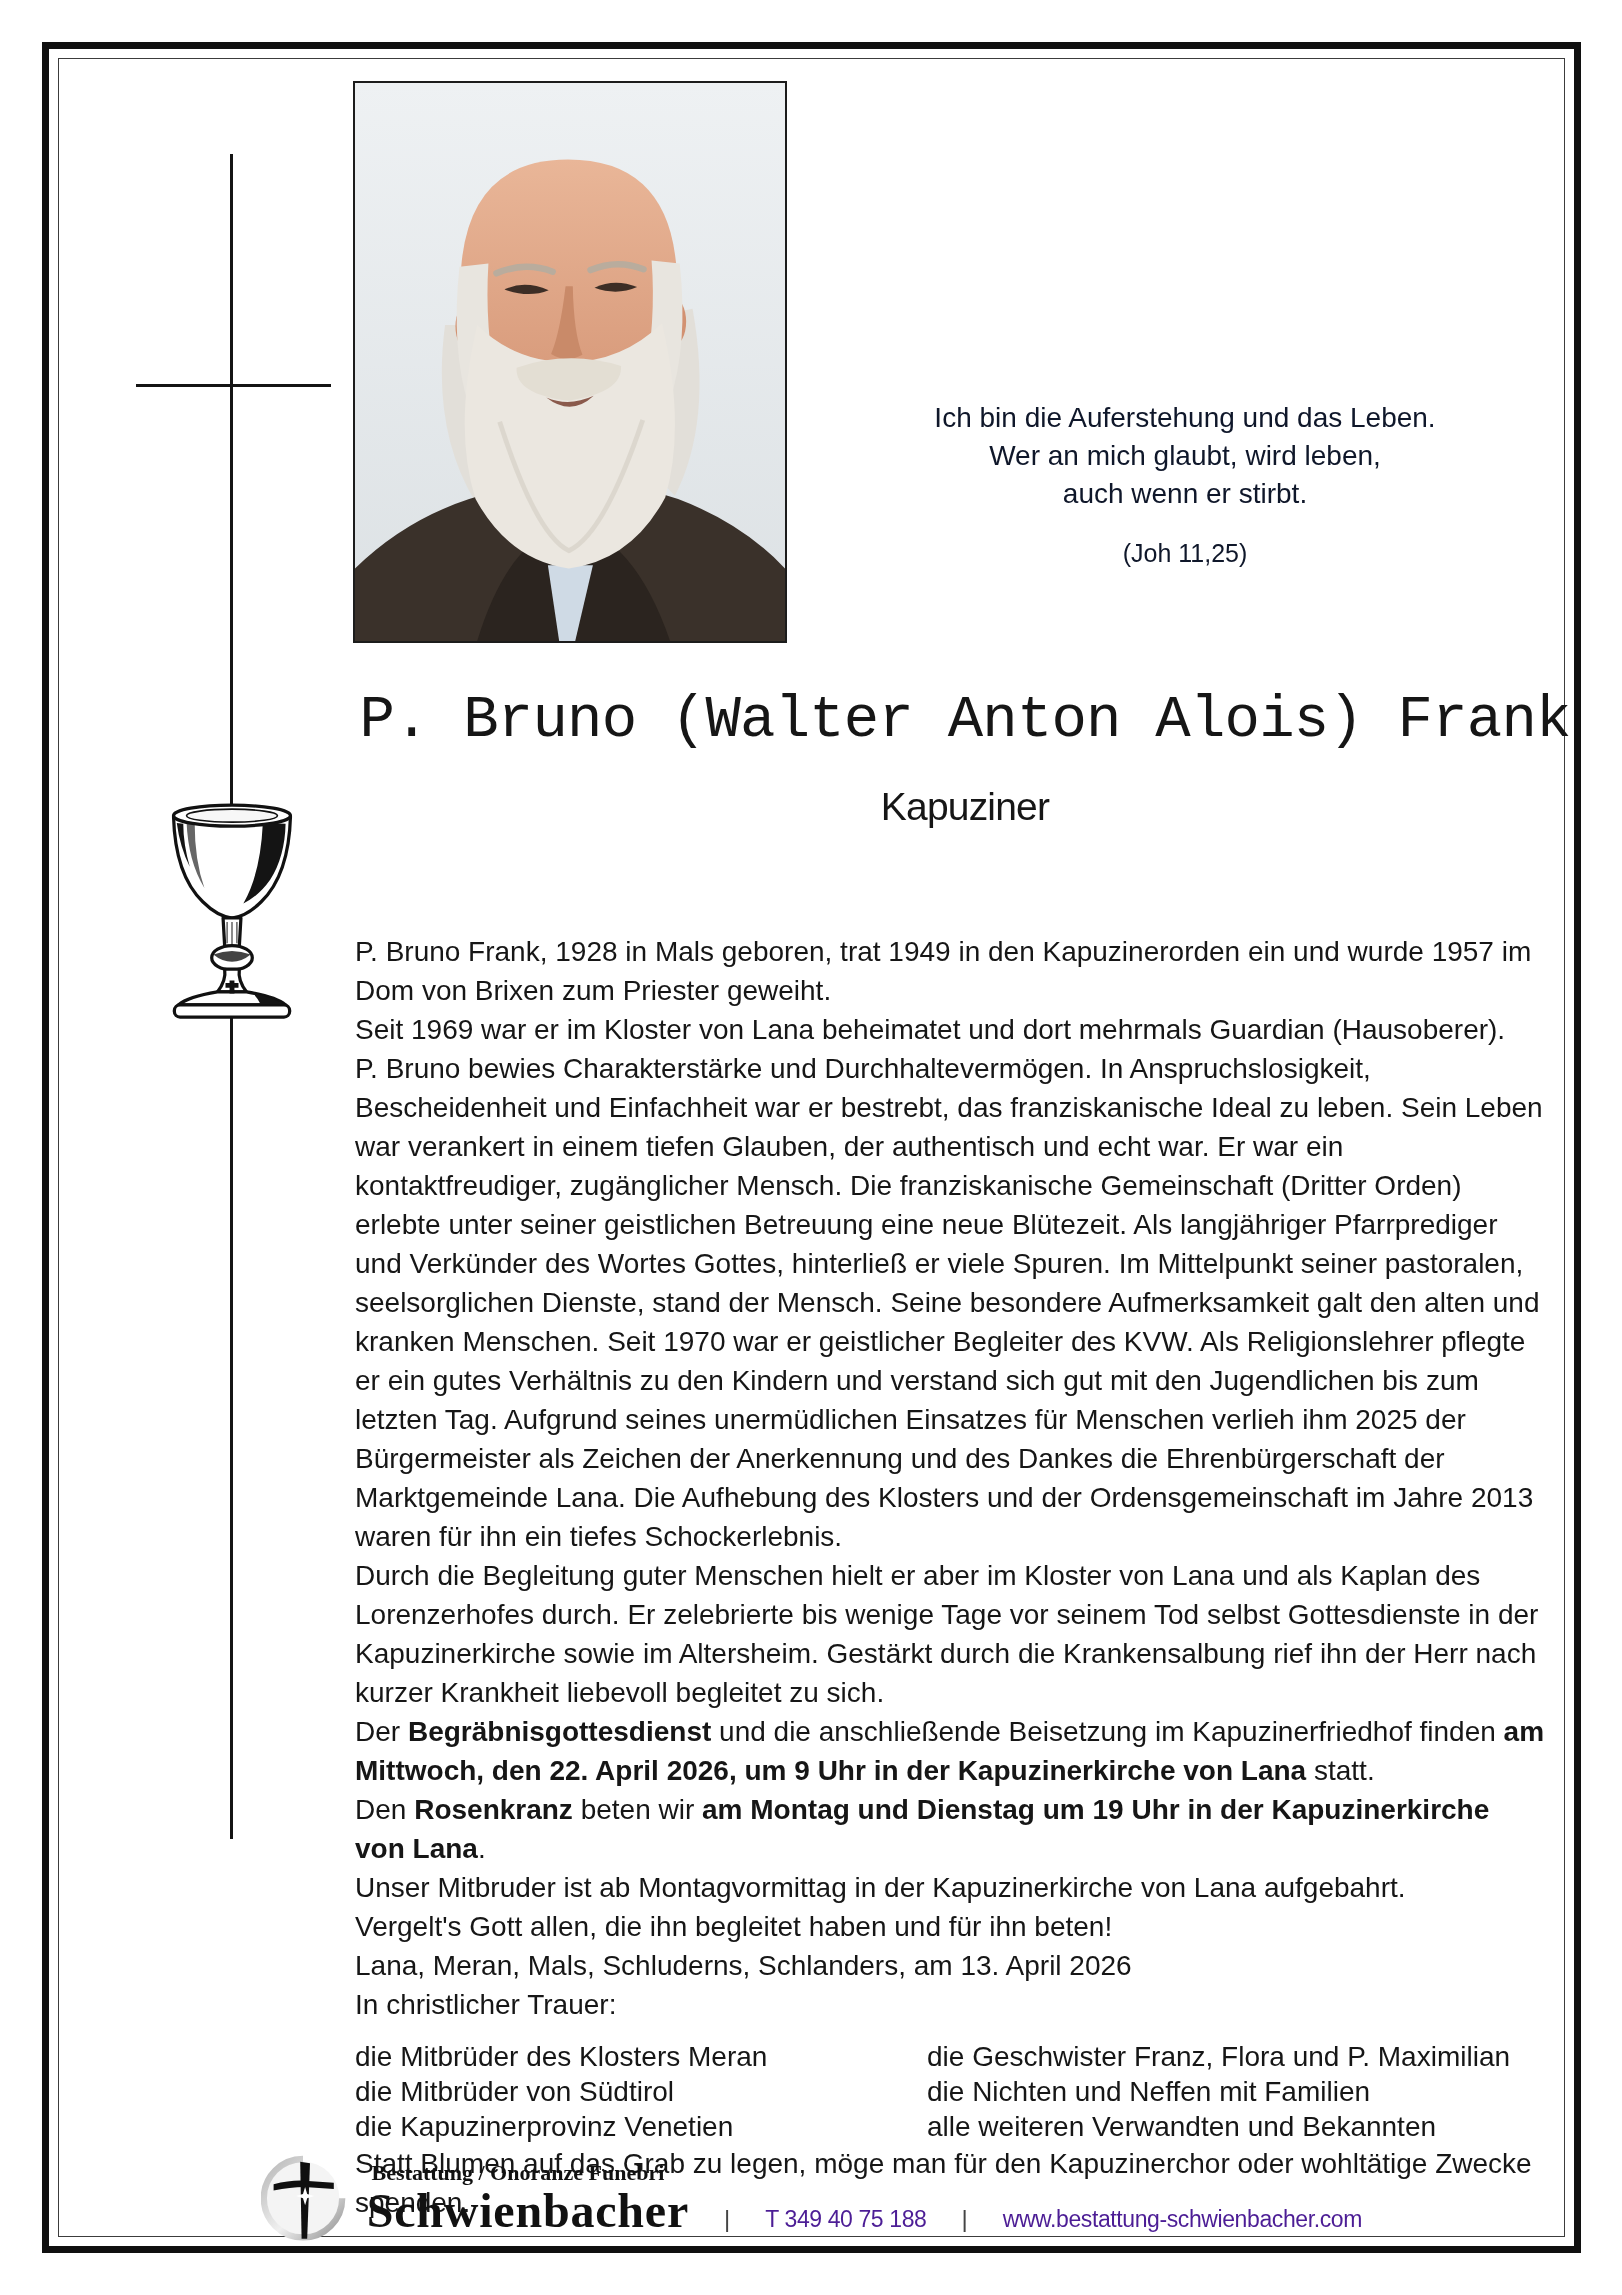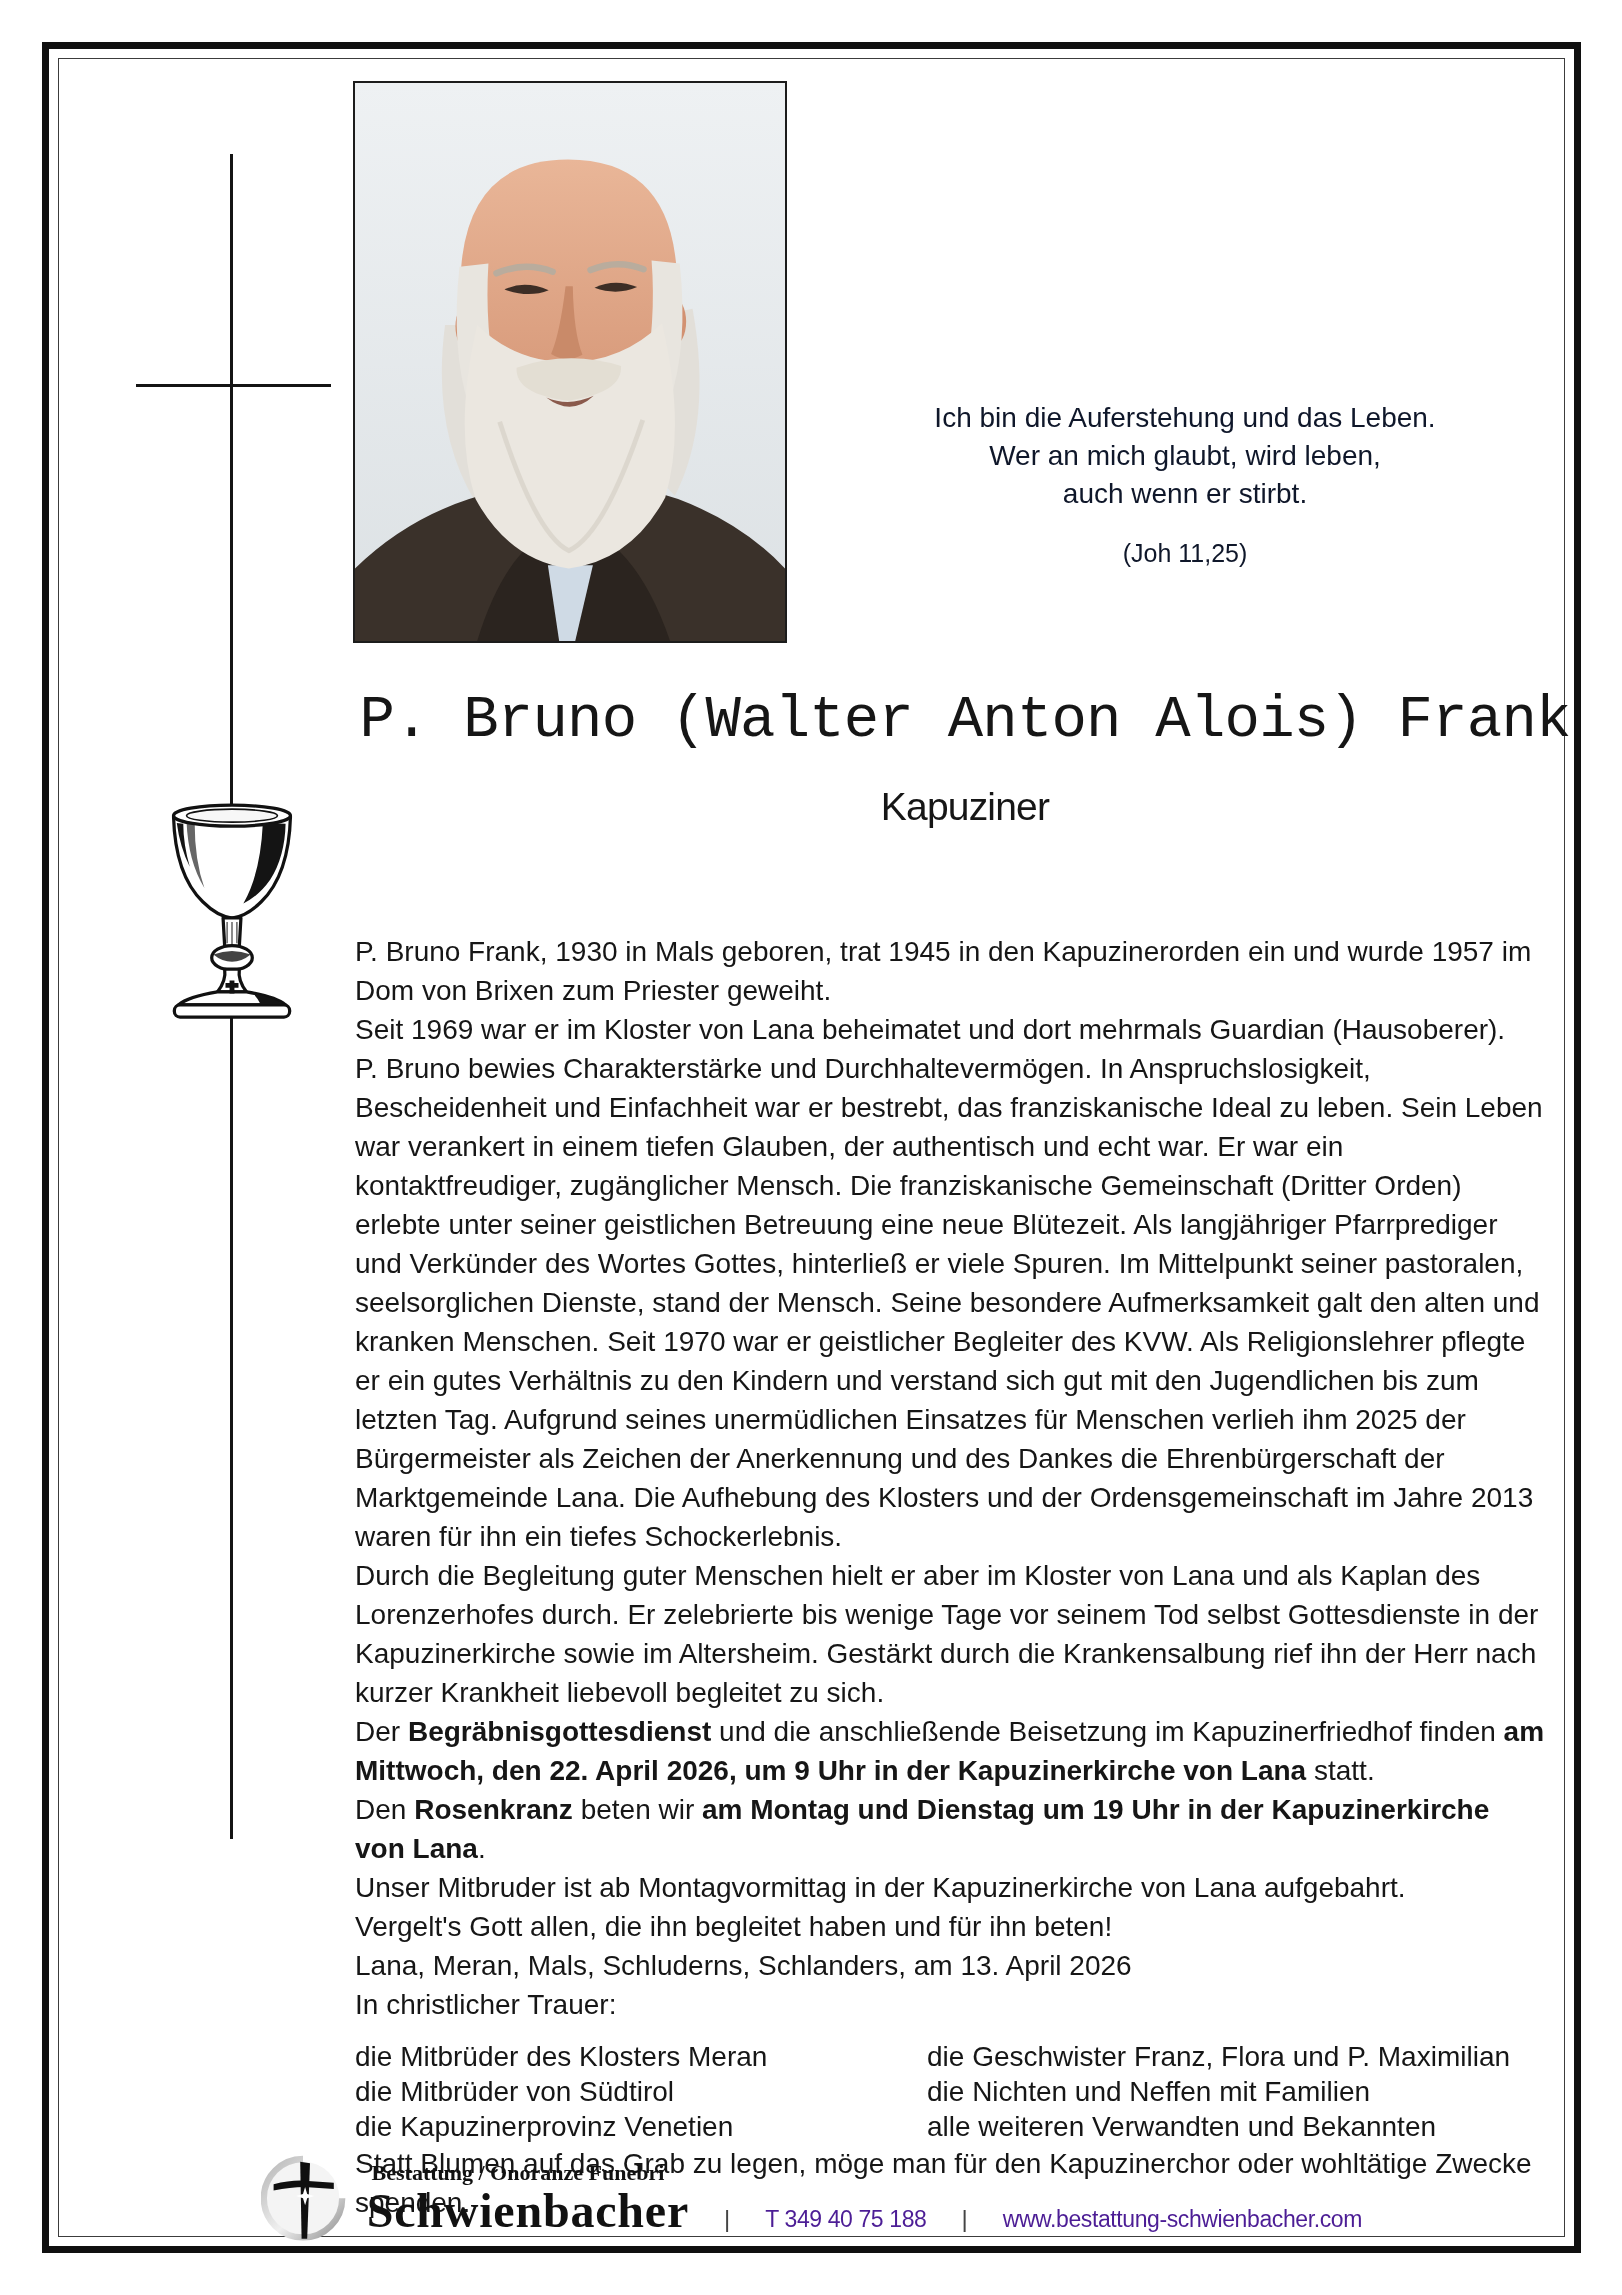--- a/index.html
+++ b/index.html
@@ -148,21 +148,21 @@
     <div>auch wenn er stirbt.</div>
     <div class="ref">(Joh 11,25)</div>
   </div>
 
   <div class="title-block">
     <h1 class="deceased-name">P. Bruno (Walter Anton Alois) Frank</h1>
     <h2 class="order-name">Kapuziner</h2>
   </div>
 
   <div class="content">
-    <p>P. Bruno Frank, 1930 in Mals geboren, trat 1945 in den Kapuzinerorden ein und wurde 1957 im Dom von Brixen zum Priester geweiht.</p>
+    <p>P. Bruno Frank, 1928 in Mals geboren, trat 1949 in den Kapuzinerorden ein und wurde 1957 im Dom von Brixen zum Priester geweiht.</p>
     <p>Seit 1969 war er im Kloster von Lana beheimatet und dort mehrmals Guardian (Hausoberer).</p>
     <p>P. Bruno bewies Charakterstärke und Durchhaltevermögen. In Anspruchslosigkeit, Bescheidenheit und Einfachheit war er bestrebt, das franziskanische Ideal zu leben. Sein Leben war verankert in einem tiefen Glauben, der authentisch und echt war. Er war ein kontaktfreudiger, zugänglicher Mensch. Die franziskanische Gemeinschaft (Dritter Orden) erlebte unter seiner geistlichen Betreuung eine neue Blütezeit. Als langjähriger Pfarrprediger und Verkünder des Wortes Gottes, hinterließ er viele Spuren. Im Mittelpunkt seiner pastoralen, seelsorglichen Dienste, stand der Mensch. Seine besondere Aufmerksamkeit galt den alten und kranken Menschen. Seit 1970 war er geistlicher Begleiter des KVW. Als Religionslehrer pflegte er ein gutes Verhältnis zu den Kindern und verstand sich gut mit den Jugendlichen bis zum letzten Tag. Aufgrund seines unermüdlichen Einsatzes für Menschen verlieh ihm 2025 der Bürgermeister als Zeichen der Anerkennung und des Dankes die Ehrenbürgerschaft der Marktgemeinde Lana. Die Aufhebung des Klosters und der Ordensgemeinschaft im Jahre 2013 waren für ihn ein tiefes Schockerlebnis.</p>
     <p>Durch die Begleitung guter Menschen hielt er aber im Kloster von Lana und als Kaplan des Lorenzerhofes durch. Er zelebrierte bis wenige Tage vor seinem Tod selbst Gottesdienste in der Kapuzinerkirche sowie im Altersheim. Gestärkt durch die Krankensalbung rief ihn der Herr nach kurzer Krankheit liebevoll begleitet zu sich.</p>
 
     <p class="announce announce-first"><span>Der </span><span class="b">Begräbnisgottesdienst</span><span> und die anschließende Beisetzung im Kapuzinerfriedhof finden </span><span class="b">am Mittwoch, den 22. April 2026, um 9 Uhr in der Kapuzinerkirche von Lana</span><span> statt.</span></p>
     <p class="announce"><span>Den </span><span class="b">Rosenkranz</span><span> beten wir </span><span class="b">am Montag und Dienstag um 19 Uhr in der Kapuzinerkirche von Lana</span><span>.</span></p>
     <p class="announce">Unser Mitbruder ist ab Montagvormittag in der Kapuzinerkirche von Lana aufgebahrt.</p>
     <p class="announce">Vergelt's Gott allen, die ihn begleitet haben und für ihn beten!</p>
     <p class="announce">Lana, Meran, Mals, Schluderns, Schlanders, am 13. April 2026</p>
     <p class="announce">In christlicher Trauer:</p>

